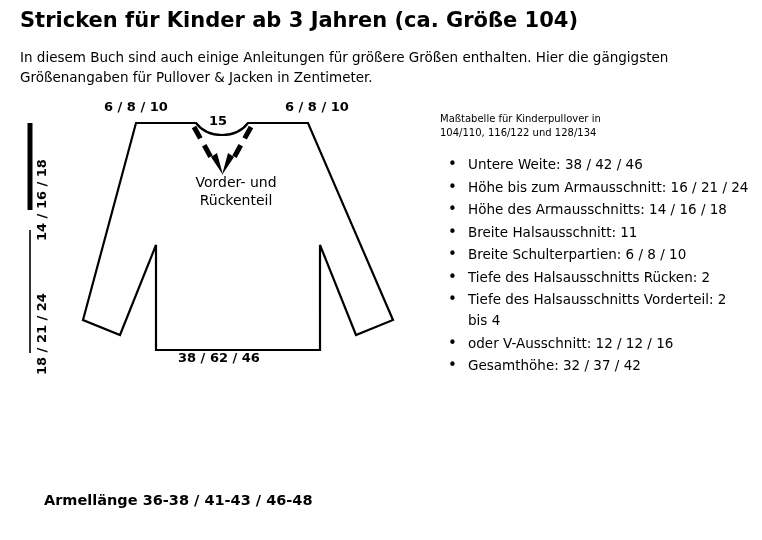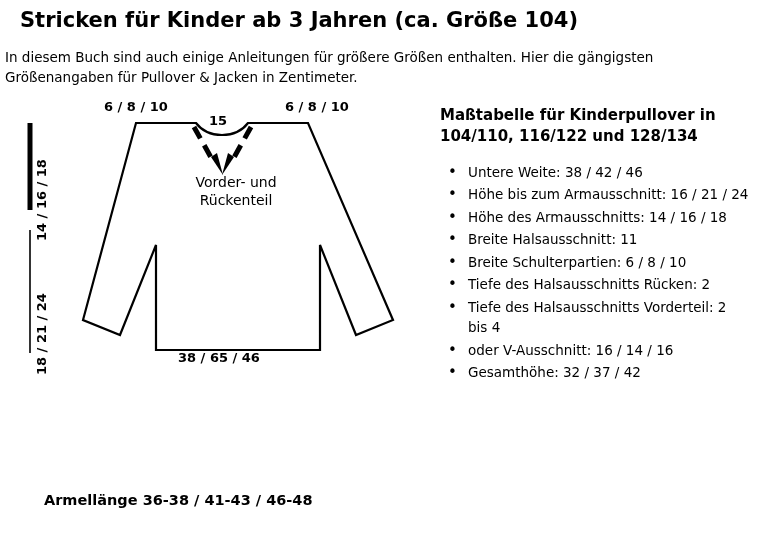--- a/index.html
+++ b/index.html
@@ -26,21 +26,21 @@
     left: 20px;
     top: 8px;
     width: 730px;
     font-size: 21px;
     font-weight: bold;
     letter-spacing: 0px;
     white-space: nowrap;
   }
   #intro {
     position: absolute;
-    left: 5px;
+    left: 20px;
     top: 48px;
     width: 710px;
     font-size: 13.5px;
     line-height: 1.45;
   }
   
   #diagram {
     position: absolute;
     left: 8px;
     top: 95px;
@@ -96,24 +96,24 @@
     margin-left: 28px;
   }
   
   #right-col {
     position: absolute;
     left: 440px;
     top: 96px;
     width: 310px;
   }
   #table-title {
-    font-size: 15px;
-    font-weight: bold;
+    font-size: 10px;
+    font-weight: normal;
     line-height: 1.42;
-    margin: 9px 0 14px 0;
+    margin: 16px 0 14px 0;
   }
   ul.measures {
     list-style: none;
     margin: 0;
     padding: 0;
   }
   ul.measures li {
     position: relative;
     padding-left: 28px;
     font-size: 13.5px;
@@ -166,21 +166,21 @@
       <polygon points="203,62 215,80 209,58" fill="#000000"></polygon>
       <polygon points="226,62 214,80 220,58" fill="#000000"></polygon>
 
       <line x1="22" y1="28" x2="22" y2="115" stroke="#000000" stroke-width="5"></line>
       <line x1="22" y1="135" x2="22" y2="258" stroke="#000000" stroke-width="1.6"></line>
     </svg>
 
     <div class="dlabel" id="lbl-shoulder-left">6 / 8 / 10</div>
     <div class="dlabel" id="lbl-shoulder-right">6 / 8 / 10</div>
     <div class="dlabel" id="lbl-neck-width">15</div>
-    <div class="dlabel" id="lbl-bottom-width">38 / 65 / 46</div>
+    <div class="dlabel" id="lbl-bottom-width">38 / 62 / 46</div>
     <div class="dlabel vert" id="lbl-armhole">14 / 16 / 18</div>
     <div class="dlabel vert" id="lbl-height">18 / 21 / 24</div>
 
     <div class="dlabel plain" id="lbl-front-back">
       <span>Vorder- und</span><br>
       <span>Rückenteil</span>
     </div>
 
     <div id="armlength">Armellänge 36-38 / 41-43 / 46-48</div>
   </div>
@@ -191,18 +191,18 @@
       <span>104/110, 116/122 und 128/134</span>
     </div>
     <ul class="measures">
       <li>Untere Weite: 38 / 42 / 46</li>
       <li>Höhe bis zum Armausschnitt: 16 / 21 / 24</li>
       <li>Höhe des Armausschnitts: 14 / 16 / 18</li>
       <li>Breite Halsausschnitt: 11</li>
       <li>Breite Schulterpartien: 6 / 8 / 10</li>
       <li>Tiefe des Halsausschnitts Rücken: 2</li>
       <li>Tiefe des Halsausschnitts Vorderteil: 2 bis 4</li>
-      <li>oder V-Ausschnitt: 16 / 14 / 16</li>
+      <li>oder V-Ausschnitt: 12 / 12 / 16</li>
       <li>Gesamthöhe: 32 / 37 / 42</li>
     </ul>
   </div>
 
 </div>
 
 </body></html>

